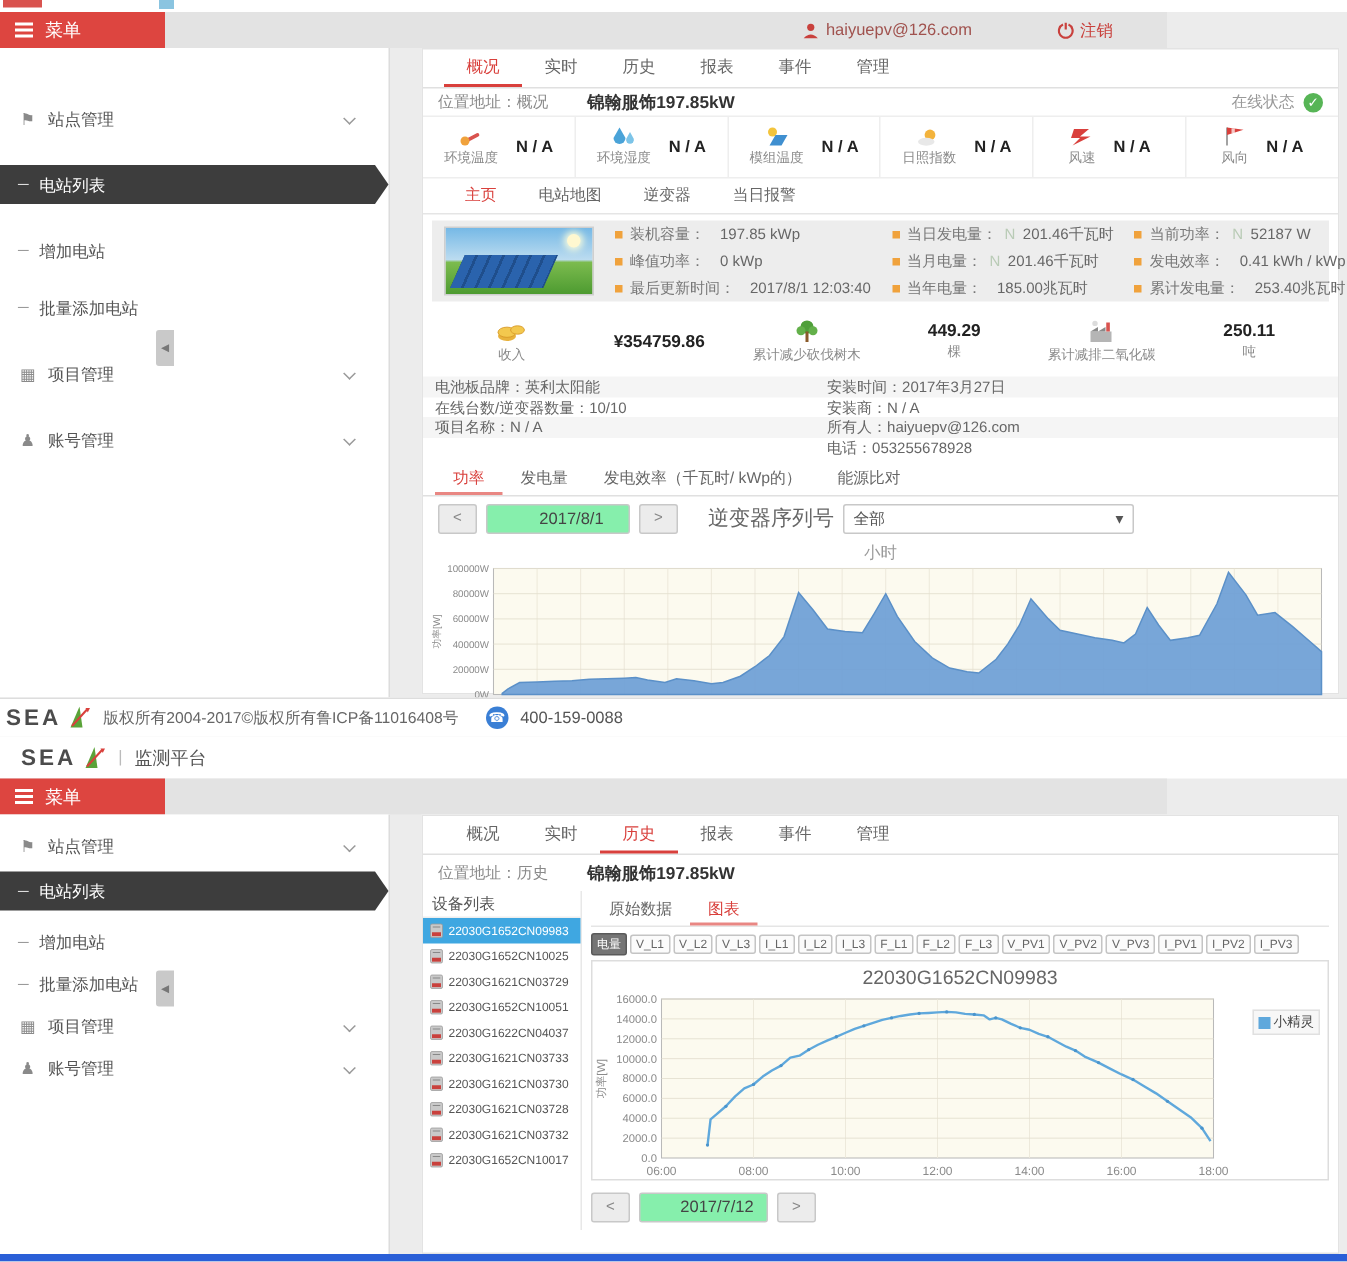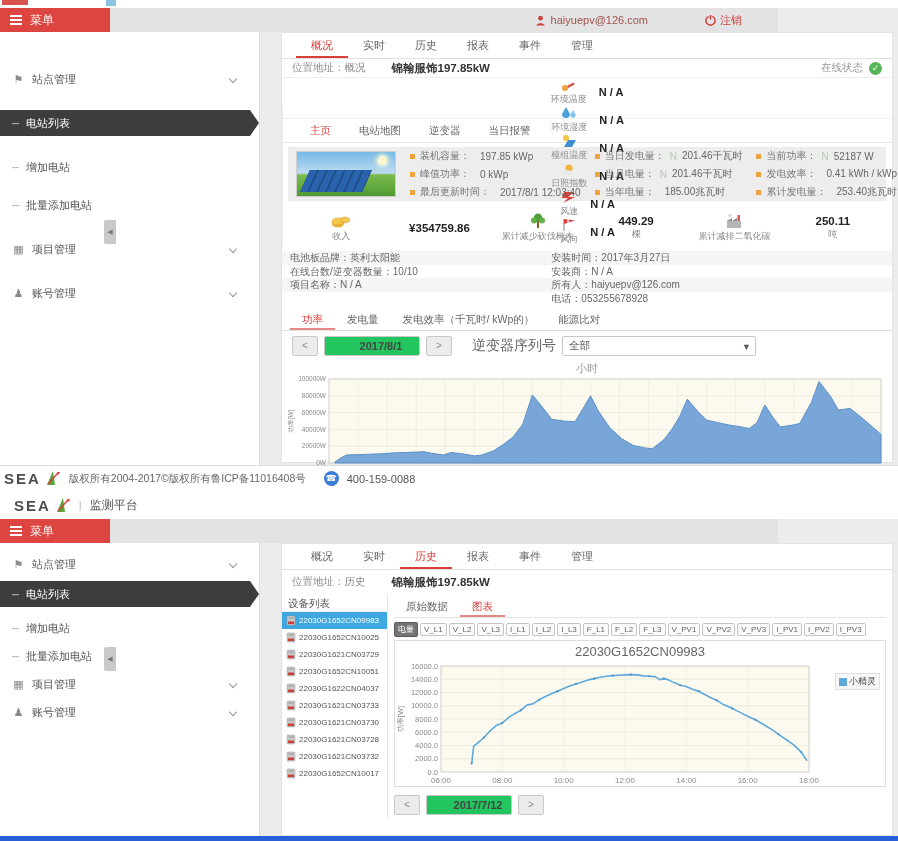--- a/index.html
+++ b/index.html
@@ -38,21 +38,21 @@
   .tabs .tab { padding:0 15px; line-height:24px; color:#666; font-size:11px; cursor:pointer; }
   .tabs .tab.active { color:#d9403c; border-bottom:2px solid #d9403c; }
 
   .crumb { display:flex; align-items:center; height:18px; padding:0 10px; gap:26px; }
   .crumb .bc { color:#8a8a8a; font-size:10.5px; }
   .crumb .stn { color:#333; font-weight:bold; font-size:11.5px; }
   .crumb .right { margin-left:auto; display:flex; align-items:center; gap:6px; color:#999; font-size:10.5px; }
   .okbadge { width:13px; height:13px; border-radius:50%; background:#57b556; color:#fff; font-size:9px; text-align:center; line-height:13px; }
 
   
-  .sensors { display:flex; height:42px; border-top:1px solid #eee; border-bottom:1px solid #eee;flex-direction:column; }
+  .sensors { display:flex; height:42px; border-top:1px solid #eee; border-bottom:1px solid #eee; }
   .scell { flex:1; display:flex; align-items:center; justify-content:center; gap:12px; border-left:1px solid #eee; }
   .scell:first-child { border-left:none; }
   .sicon { display:flex; flex-direction:column; align-items:center; gap:1px; }
   .sname { font-size:9px; color:#8a8a8a; white-space:nowrap; }
   .sval { font-weight:bold; color:#222; font-size:11px; white-space:nowrap; }
 
   .subtabs { display:flex; height:24px; border-bottom:1px solid #e5e5e5; padding-left:14px; }
   .subtabs .tab { padding:0 14px; line-height:23px; color:#666; font-size:10.5px; cursor:pointer; }
   .subtabs .tab.active { color:#d9403c; }
 
@@ -82,21 +82,21 @@
   .inforow .l { width:44%; }
   .inforow .r { flex:1; }
 
   
   .ctabs { display:flex; border-bottom:1px solid #e0e0e0; height:22px; padding-left:8px; margin-top:4px; }
   .ctabs .tab { padding:0 12px; line-height:20px; color:#666; font-size:10.5px; cursor:pointer; }
   .ctabs .tab.active { color:#d9403c; border-bottom:2px solid #e98783; }
   .ctrls { display:flex; align-items:center; height:30px; padding-left:10px; gap:6px; }
   .sqbtn { width:26px; height:20px; background:#ececec; border:1px solid #c8c8c8; border-radius:2px; color:#888;
            font-size:10px; text-align:center; line-height:18px; cursor:pointer; }
-  .datebox { width:96px; height:20px; border:1px solid #c8c8c8; border-radius:2px; text-align:center; line-height:18px; color:#444; font-size:11px; font-weight:bold; background:#22c55e;padding-left:18px; }
+  .datebox { width:96px; height:20px; border:1px solid #c8c8c8; border-radius:2px; text-align:center; line-height:18px; color:#444; font-size:11px; font-weight:normal; background:#86efac;padding-left:18px; }
   .sellabel { margin-left:14px; color:#666; font-size:14px; }
   .selbox { width:194px; height:20px; border:1px solid #c8c8c8; border-radius:2px; background:#fff; color:#555; font-size:10.5px;
             display:flex; align-items:center; padding:0 6px; justify-content:space-between; cursor:pointer; }
   .ctitle { text-align:center; color:#9a9a9a; font-size:11px; height:15px; }
   .csum { text-align:center; color:#666; font-size:10px; font-family:"DejaVu Sans Mono",monospace; }
 
   
   .foot { position:absolute; left:0; top:465px; width:898px; height:26px; background:#fff; border-top:1px solid #ddd;
           display:flex; align-items:center; gap:8px; padding-left:4px; }
   .sealogo { display:flex; align-items:center; gap:4px; }

